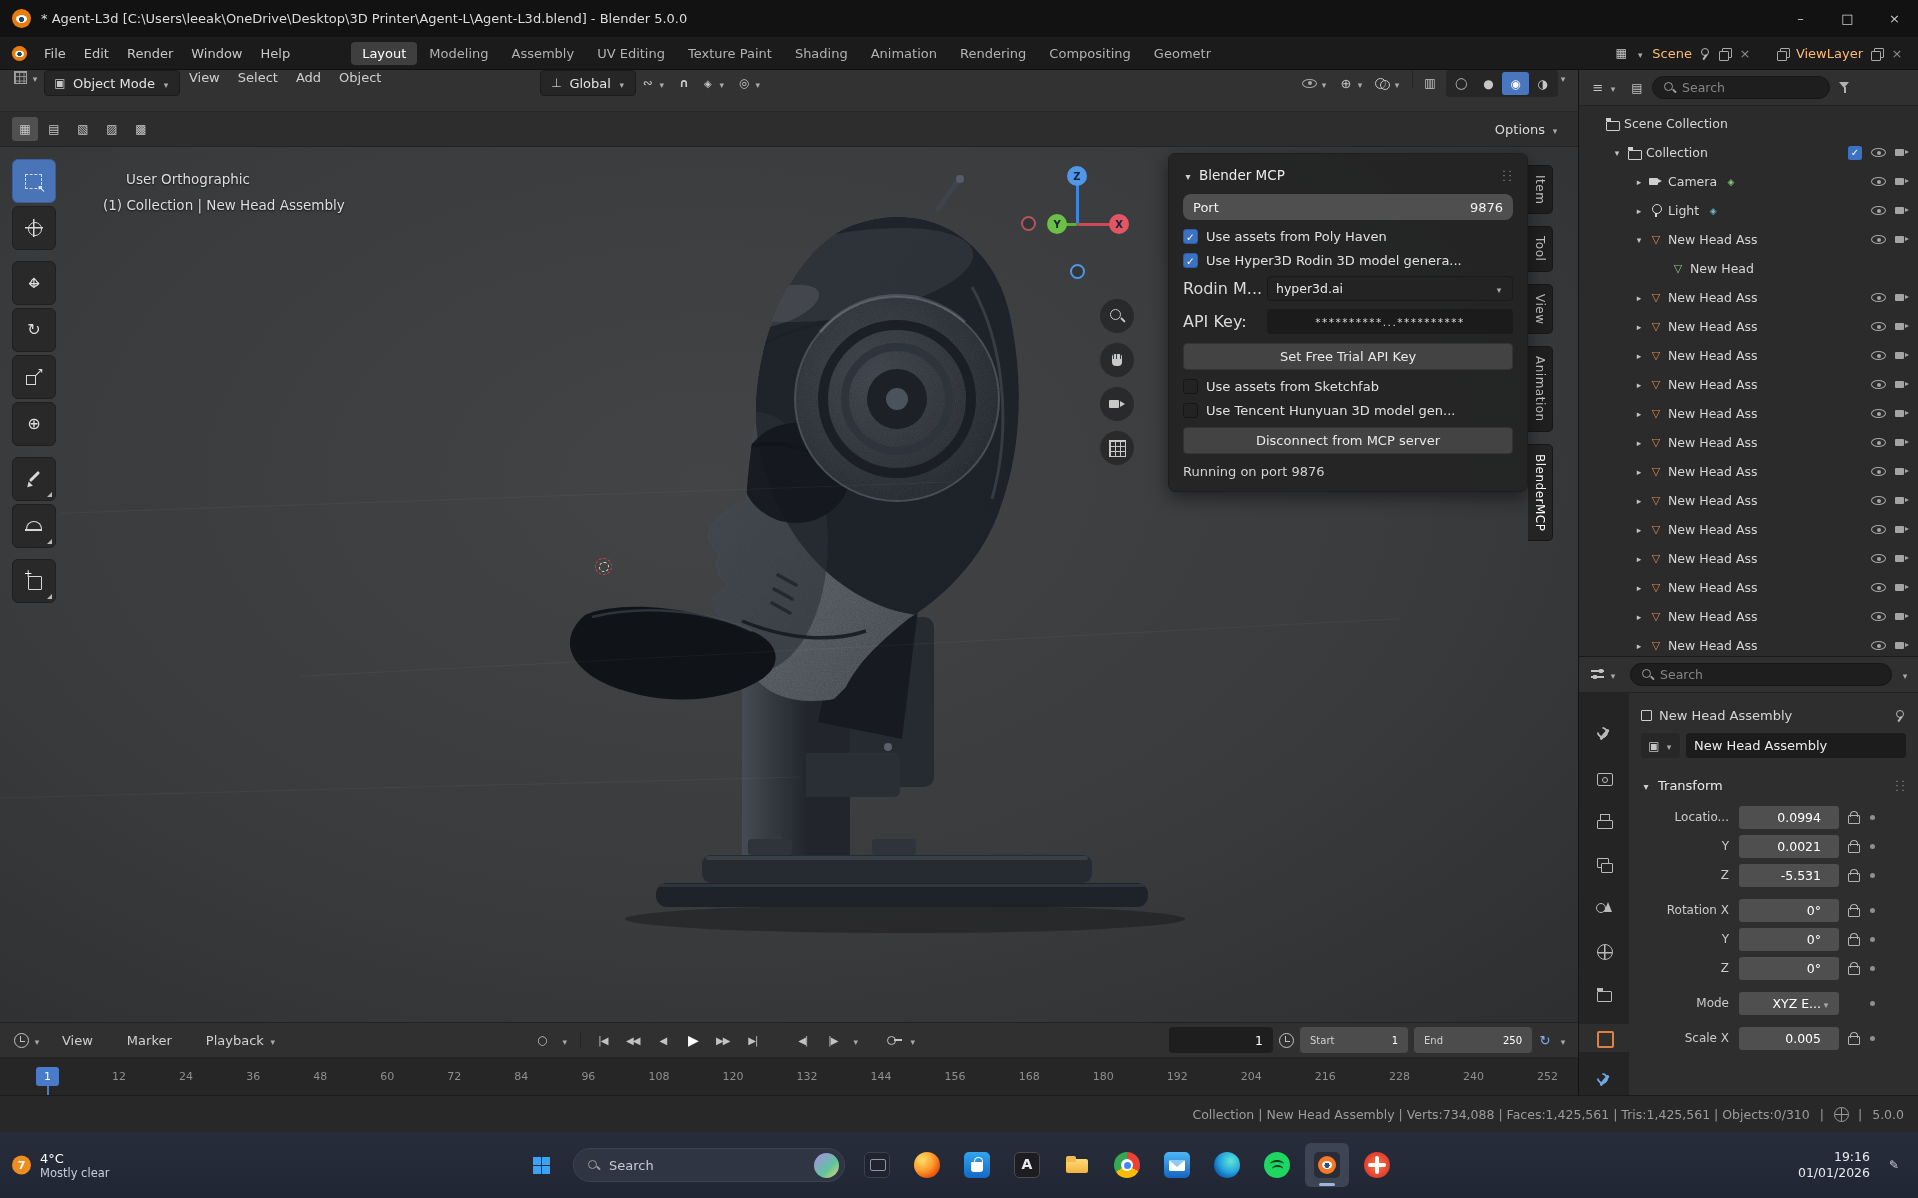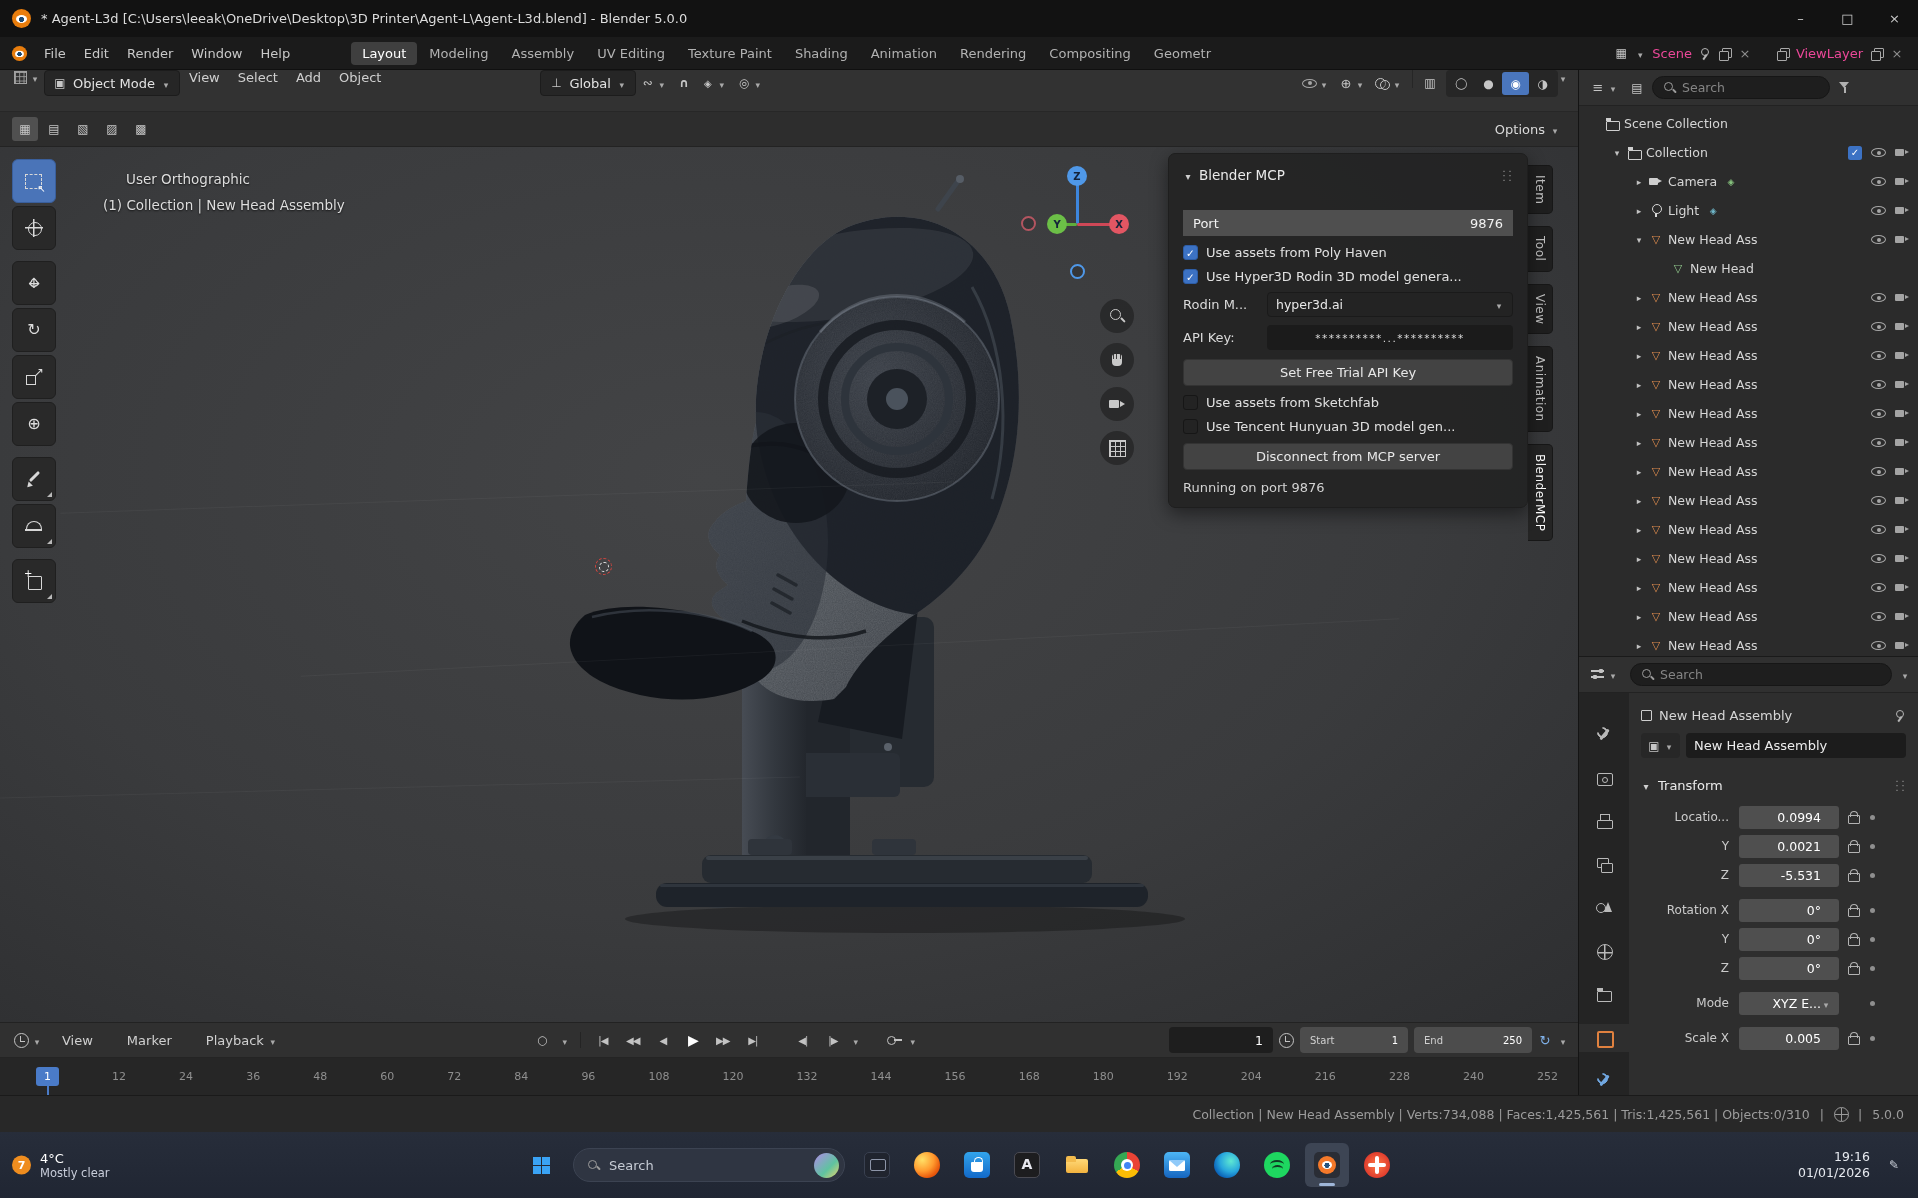--- a/index.html
+++ b/index.html
@@ -73,21 +73,21 @@
 
 
 .menubar{position:absolute;top:37px;height:33px;width:100%;background:#1b1b1b;display:flex;align-items:center;padding:0 10px;border-bottom:1px solid #101010}
 .blogo.sm{transform:scale(.8)}
 .mb-menus{display:flex;margin-left:6px}
 .mb-item{padding:0 9px;color:#c8c8c8}
 .ws-tabs{display:flex;margin-left:52px;gap:1px}
 .ws-tab{padding:4px 11px;border-radius:4px;color:#b2b2b2;white-space:nowrap}
 .ws-tab.active{background:#3f3f3f;color:#fff}
 .mb-right{margin-left:auto;display:flex;align-items:center;gap:7px;padding-right:4px}
-.mb-label{color:#ec4899}
+.mb-label{color:#fdba74}
 .mb-sep{width:10px}
 
 
 .viewport{position:absolute;left:0;top:70px;width:1578px;height:952px;background:#303030}
 .vheader{height:42px;background:#323232;border-bottom:1px solid #272727;display:flex;align-items:flex-start;padding:0 10px;gap:0}
 .ebtn{display:inline-flex;align-items:center;gap:3px;padding:0 4px}
 .dd{height:26px;background:#262626;border:1px solid #1c1c1c;border-radius:4px;display:flex;align-items:center;gap:6px;padding:0 8px;color:#e2e2e2}
 .vh-menus{display:flex}
 .vh-menu{padding:0 9px;color:#d0d0d0}
 .sp1{width:150px}.sp2{flex:1}
@@ -158,27 +158,27 @@
 .n-cam::before{left:0;top:4px;width:10px;height:8px;background:#c9c9c9;border-radius:1px}
 .n-cam::after{left:11px;top:5px;border-top:3px solid transparent;border-bottom:3px solid transparent;border-left:5px solid #c9c9c9}
 .n-grid::before{left:0;top:0;width:15px;height:15px;border:1px solid #c9c9c9;background-image:linear-gradient(#c9c9c9 0 1px,transparent 1px),linear-gradient(90deg,#c9c9c9 0 1px,transparent 1px);background-size:5px 5px}
 
 .cur3d{position:absolute;left:595px;top:411px;width:17px;height:17px;border:1.5px dashed #d8453e;border-radius:50%;z-index:2}
 .cur3d::before{content:"";position:absolute;left:2.5px;top:2.5px;right:2.5px;bottom:2.5px;border:1.2px dashed #e8e8e8;border-radius:50%}
 
 .mcp{position:absolute;left:1168px;top:6px;width:360px;background:rgba(36,36,36,.97);border:1px solid #1e1e1e;border-radius:7px;padding:10px 14px 12px;box-shadow:0 6px 18px rgba(0,0,0,.45);z-index:5}
 .mcp-head{display:flex;align-items:center;gap:6px;color:#eaeaea;font-size:13.5px;height:22px}
 .mcp-head .dots{margin-left:auto}
-.mcp-port{margin-top:24px;height:26px;background:#4f4f4f;border-radius:0;display:flex;justify-content:space-between;align-items:center;padding:0 10px;color:#f2f2f2}
+.mcp-port{margin-top:8px;height:26px;background:#4f4f4f;border-radius:8px;display:flex;justify-content:space-between;align-items:center;padding:0 10px;color:#f2f2f2}
 .mcp-cb{display:flex;align-items:center;gap:8px;margin-top:9px;color:#e0e0e0;font-size:13px}
 .cbox{width:15px;height:15px;border-radius:3px;background:#232323;border:1px solid #161616;display:flex;align-items:center;justify-content:center;flex:none}
 .cbox.on{background:#3c72c4;border-color:#2d5da6}
 .cbox.on::before{content:"✓";color:#fff;font-size:10.5px}
 .mcp-row{display:flex;align-items:center;margin-top:8px;gap:6px}
-.mcp-lab{width:78px;color:#dadada;font-size:13px;white-space:nowrap;flex:none}
+.mcp-lab{width:78px;color:#dadada;font-size:16px;white-space:nowrap;flex:none}
 .mcp-dd{flex:1;height:25px;background:#232323;border:1px solid #1a1a1a;border-radius:4px;display:flex;align-items:center;padding:0 8px;color:#e8e8e8;font-size:12.5px}
 .mcp-dd .chev{margin-left:auto}
 .mcp-api{flex:1;height:25px;background:#1b1b1b;border-radius:4px;display:flex;align-items:center;justify-content:center;color:#dcdcdc;font-size:10.5px;letter-spacing:1.5px;overflow:hidden;white-space:nowrap}
 .mcp-btn{margin-top:9px;height:27px;background:#434343;border:1px solid #333;border-radius:4px;display:flex;align-items:center;justify-content:center;color:#e8e8e8;font-size:13px}
 .mcp-status{margin-top:10px;color:#d2d2d2;font-size:13px}
 
 .sidetabs{position:absolute;left:1528px;top:18px;display:flex;flex-direction:column;z-index:4}
 .sidetab{writing-mode:vertical-rl;padding:9px 5px;background:#1f1f1f;border:1px solid #171717;border-left:none;border-radius:0 5px 5px 0;color:#c0c0c0;font-size:12px;margin-bottom:12px;letter-spacing:.5px}
 .sidetab.active{background:#242424;color:#fff}
 

